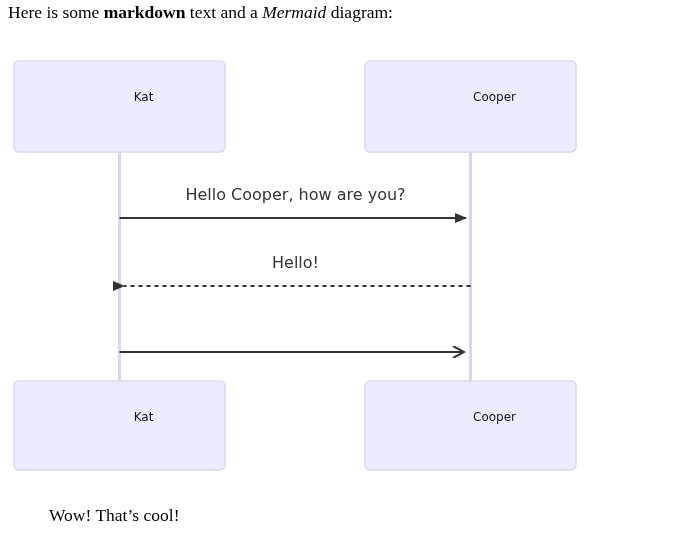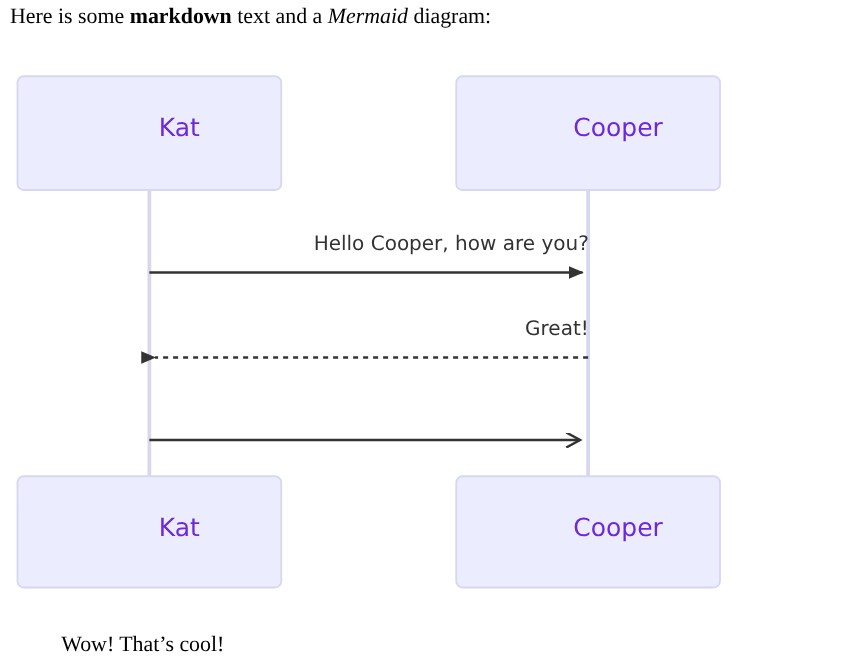--- a/index.html
+++ b/index.html
@@ -42,32 +42,32 @@
   #mermaid-svg {
     display: block;
     width: 680px;
     height: 440px;
   }
 
   
   .actor-label {
     position: absolute;
     font-family: "DejaVu Sans", sans-serif;
-    font-size: 20px;
-    color: #6d28d9;
+    font-size: 12px;
+    color: #0f172a;
     text-align: center;
     white-space: nowrap;
     padding-left: 24px;
   }
   .message-label {
     position: absolute;
     font-family: "DejaVu Sans", sans-serif;
     font-size: 16px;
     color: #333333;
-    text-align: right;
+    text-align: center;
     white-space: nowrap;
   }
 </style>
 </head>
 <body>
 
 <div class="prose" id="intro-paragraph"><span>Here is some </span><b>markdown</b><span> text and a </span><i>Mermaid</i><span> diagram:</span></div>
 
 <div id="mermaid-diagram">
 
@@ -99,17 +99,17 @@
 
     <line x1="119.5" y1="306" x2="464" y2="306" stroke="#333333" stroke-width="2" marker-end="url(#arrowhead-open-right)"></line>
   </svg>
 
   <div class="actor-label" style="left:14px; top:44px; width:211px;">Kat</div>
   <div class="actor-label" style="left:365px; top:44px; width:211px;">Cooper</div>
   <div class="actor-label" style="left:14px; top:364px; width:211px;">Kat</div>
   <div class="actor-label" style="left:365px; top:364px; width:211px;">Cooper</div>
 
   <div class="message-label" style="left:120px; top:139px; width:351px;">Hello Cooper, how are you?</div>
-  <div class="message-label" style="left:120px; top:207px; width:351px;">Great!</div>
+  <div class="message-label" style="left:120px; top:207px; width:351px;">Hello!</div>
 
 </div>
 
 <div class="prose" id="outro-paragraph">Wow! That’s cool!</div>
 
 </body></html>

